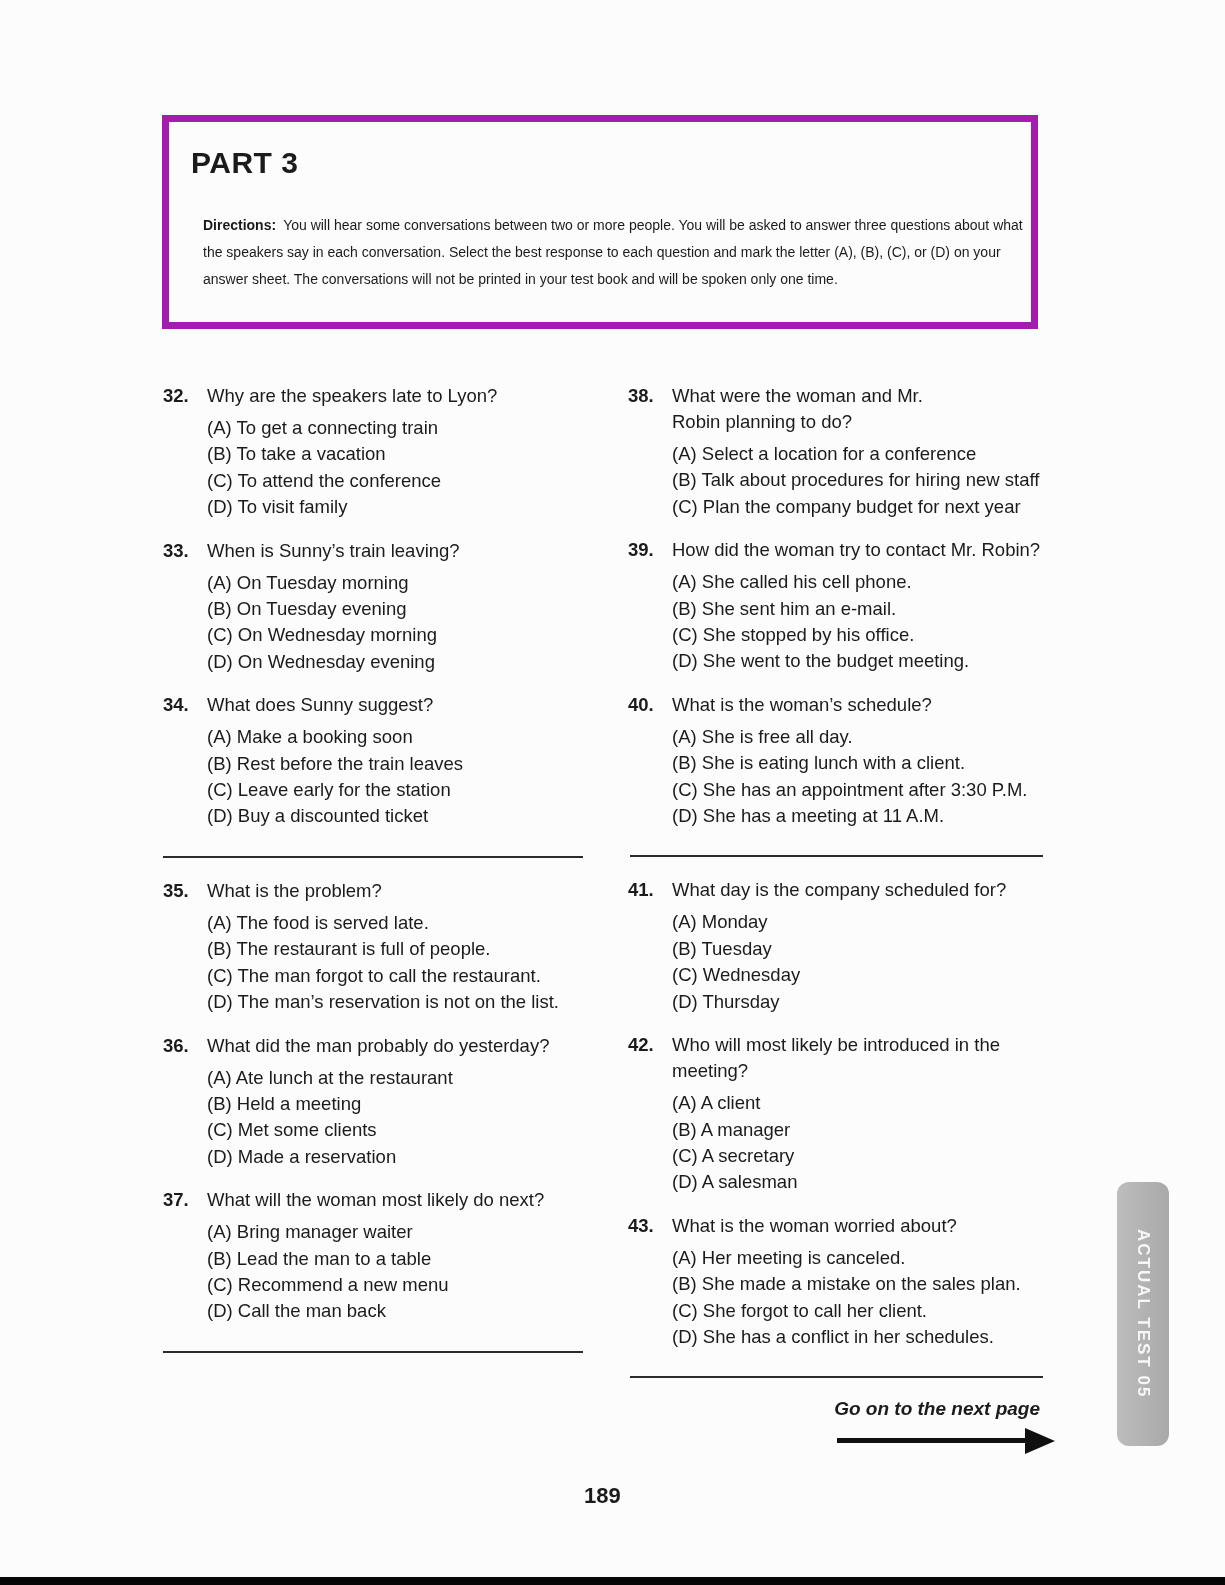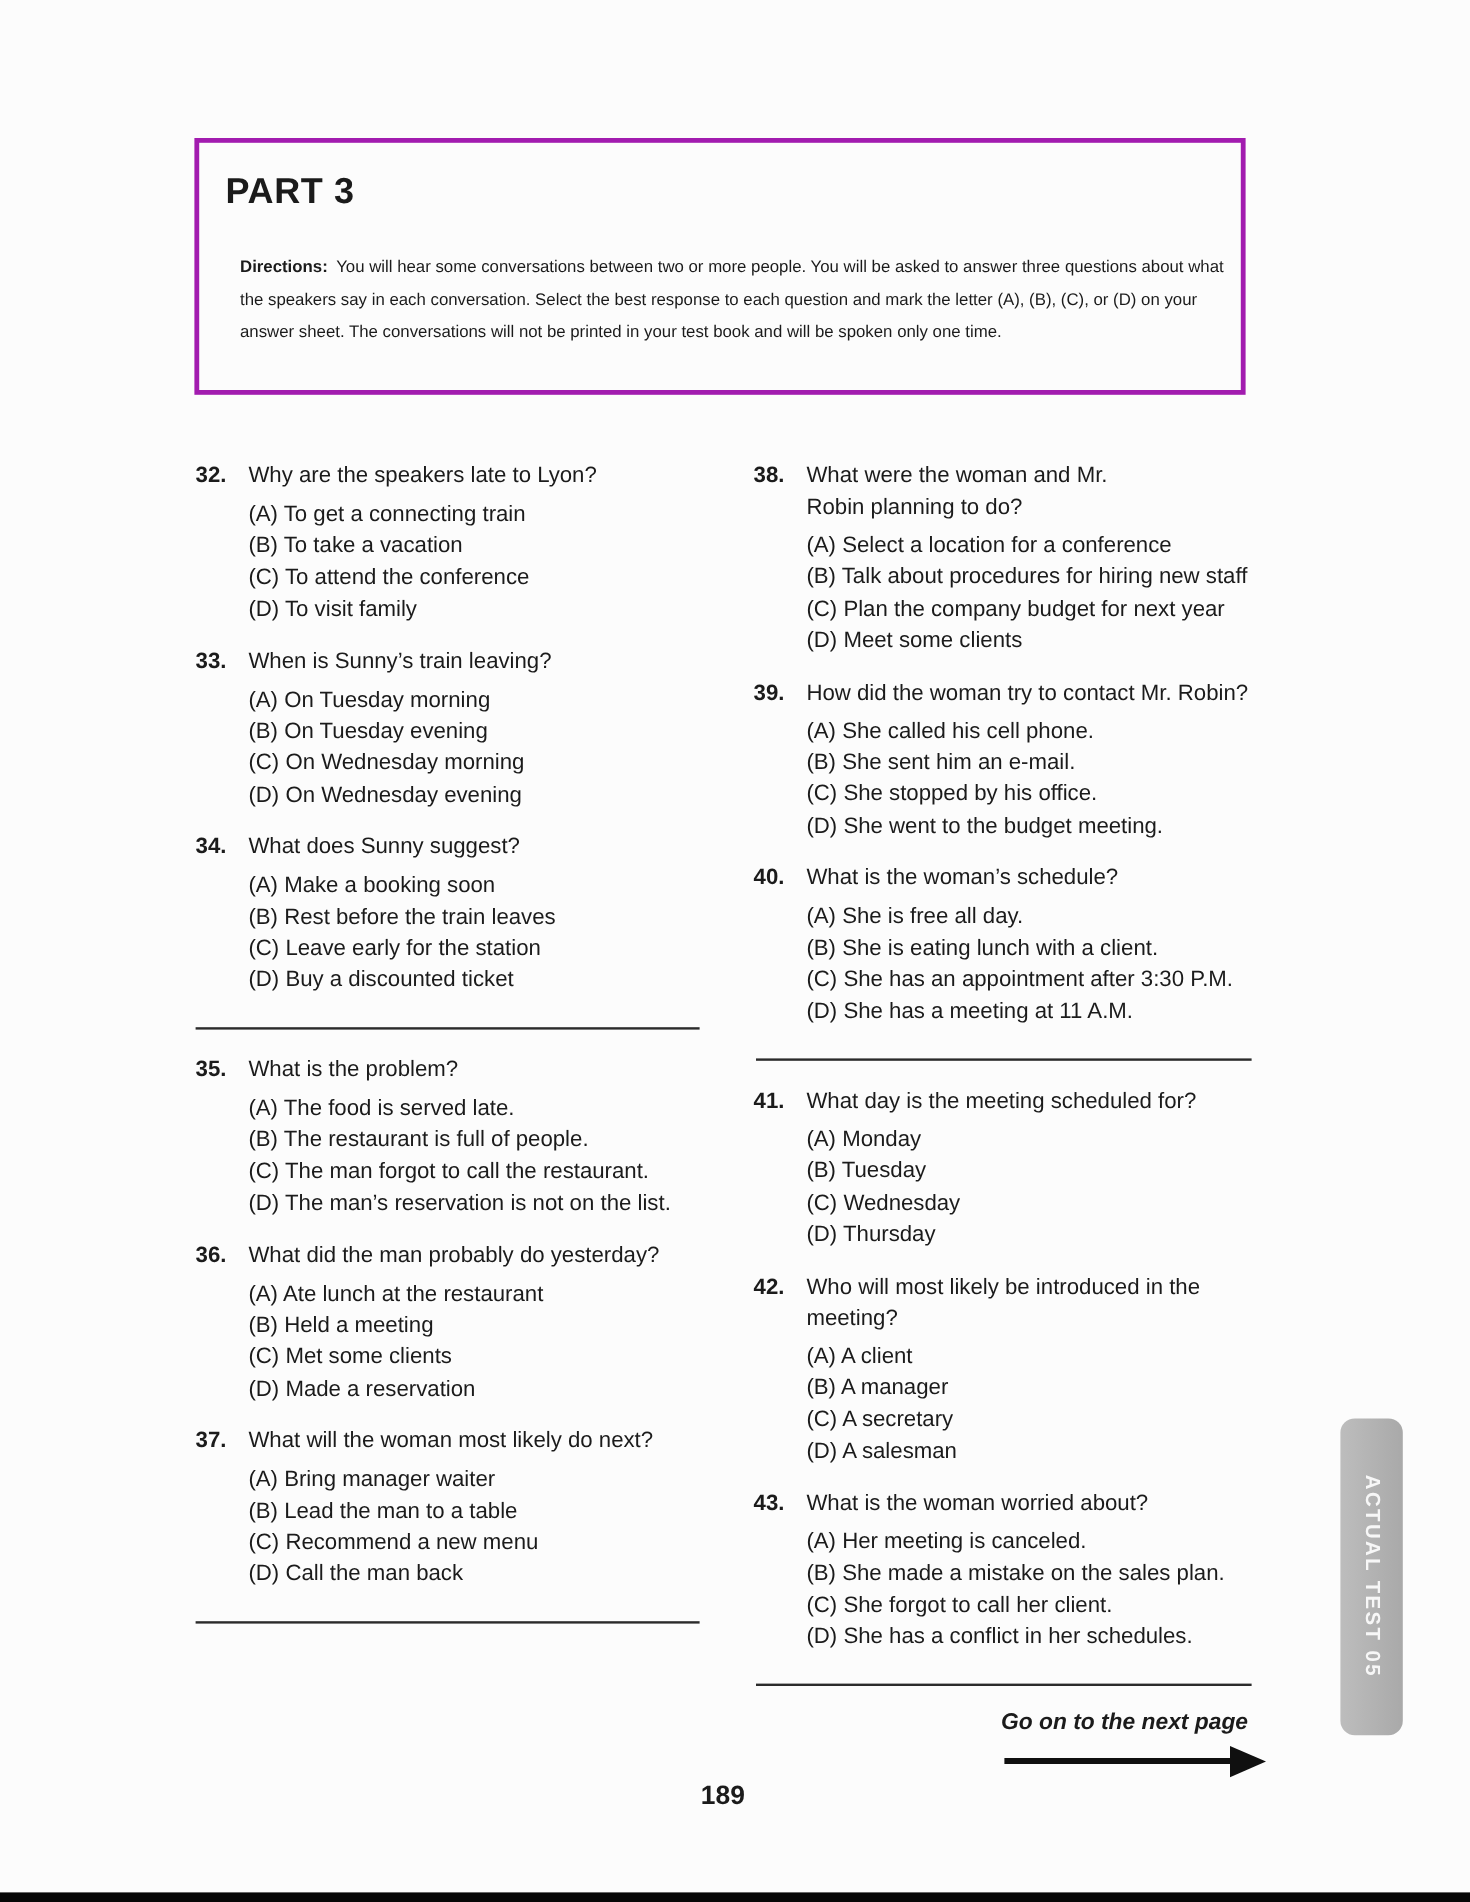--- a/index.html
+++ b/index.html
@@ -5,21 +5,21 @@
   html,body{margin:0;padding:0;}
   body{
     width:1225px;height:1585px;position:relative;overflow:hidden;
     background:#fcfcfc;color:#1b1b1b;
     font-family:"Liberation Sans","DejaVu Sans",sans-serif;
     -webkit-font-smoothing:antialiased;
   }
   
   .dir-box{
     position:absolute;left:162px;top:115px;width:876px;height:214px;
-    border:4px solid #a21caf;box-sizing:border-box;background:transparent;
+    border:7px solid #a21caf;box-sizing:border-box;background:transparent;
     padding:24px 22px 0 22px;
   }
   .part-title{
     font-size:30px;font-weight:700;letter-spacing:.5px;margin:0 0 32px 0;
   }
   .dir-par{
     font-size:14px;line-height:27px;width:836px;margin:12px;
   }
   .dir-label{font-weight:700;margin-right:7px;}
 
@@ -153,21 +153,20 @@
 
 <div class="col col-right">
 
   <div class="q">
     <div class="q-num">38.</div>
     <div class="q-body">
       <div class="q-text wrap-38">What were the woman and Mr. Robin planning to do?</div>
       <div class="opt">(A) Select a location for a conference</div>
       <div class="opt">(B) Talk about procedures for hiring new staff</div>
       <div class="opt">(C) Plan the company budget for next year</div>
-      <div class="opt">(D) Meet some clients</div>
     </div>
   </div>
 
   <div class="q">
     <div class="q-num">39.</div>
     <div class="q-body">
       <div class="q-text">How did the woman try to contact Mr. Robin?</div>
       <div class="opt">(A) She called his cell phone.</div>
       <div class="opt">(B) She sent him an e-mail.</div>
       <div class="opt">(C) She stopped by his office.</div>
@@ -184,21 +183,21 @@
       <div class="opt">(C) She has an appointment after 3:30 P.M.</div>
       <div class="opt">(D) She has a meeting at 11 A.M.</div>
     </div>
   </div>
 
   <hr class="divider">
 
   <div class="q">
     <div class="q-num">41.</div>
     <div class="q-body">
-      <div class="q-text">What day is the meeting scheduled for?</div>
+      <div class="q-text">What day is the company scheduled for?</div>
       <div class="opt">(A) Monday</div>
       <div class="opt">(B) Tuesday</div>
       <div class="opt">(C) Wednesday</div>
       <div class="opt">(D) Thursday</div>
     </div>
   </div>
 
   <div class="q">
     <div class="q-num">42.</div>
     <div class="q-body">

